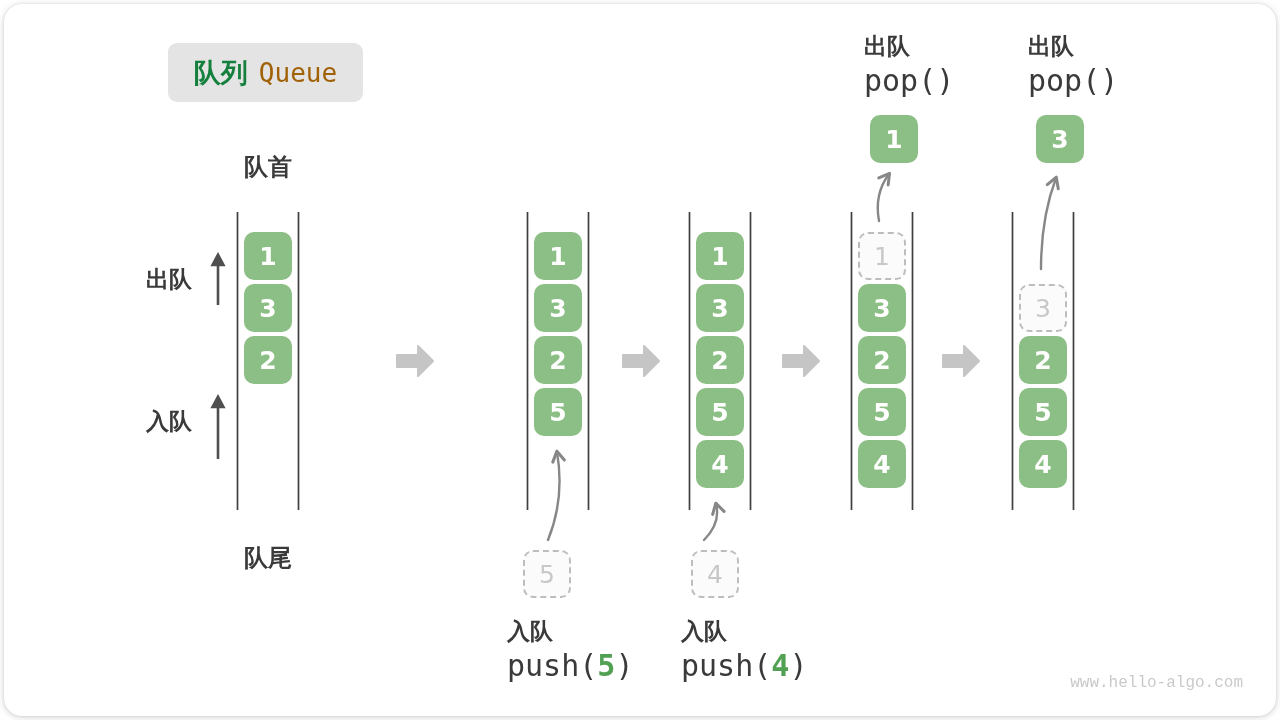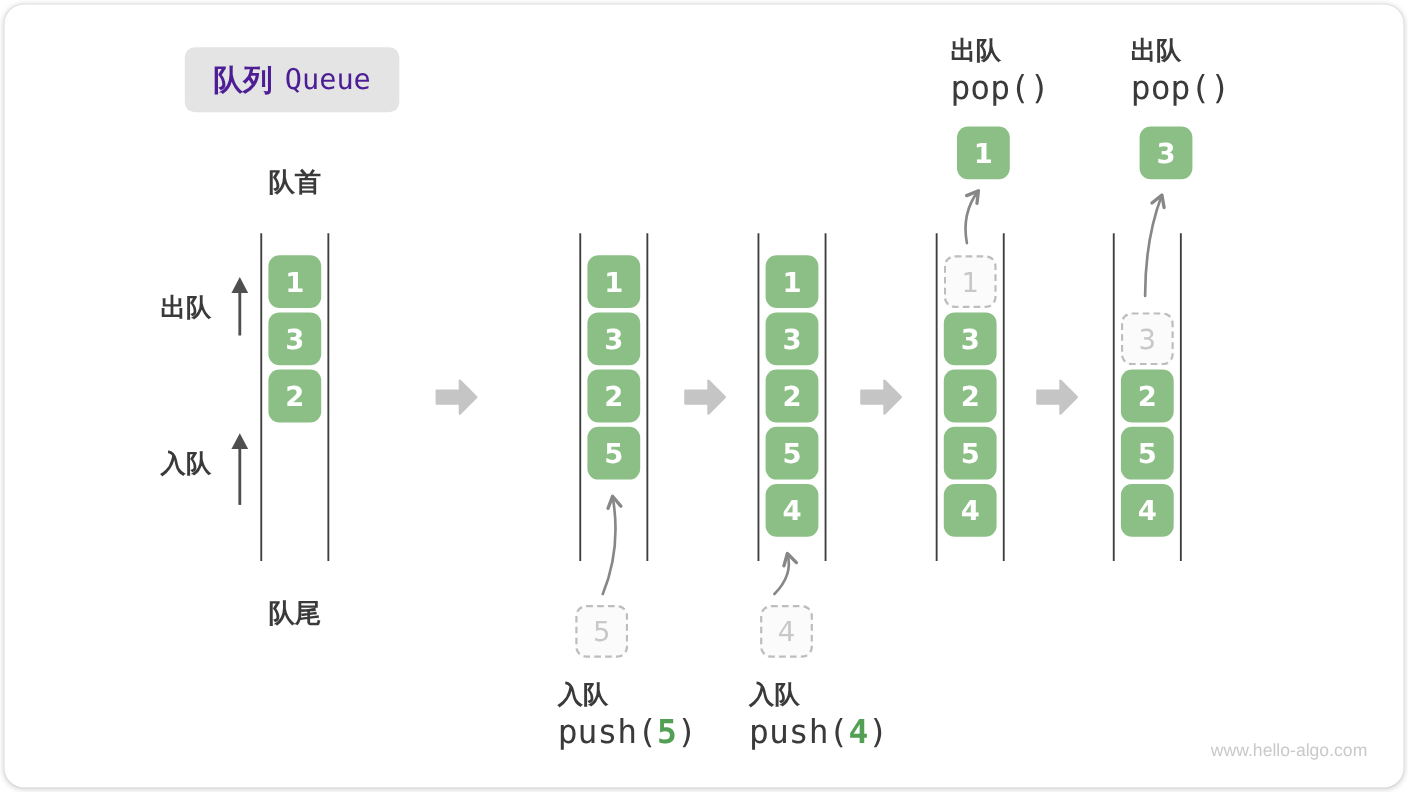--- a/index.html
+++ b/index.html
@@ -13,22 +13,22 @@
     box-shadow:0 1px 6px rgba(0,0,0,0.20), 0 0 2px rgba(0,0,0,0.08);
   }
   .layer{position:absolute;inset:0;}
   svg.overlay{position:absolute;left:0;top:0;}
 
   .title-box{
     position:absolute;left:168px;top:43px;width:195px;height:59px;
     background:#E4E4E4;border-radius:9px;
     display:flex;align-items:center;justify-content:center;gap:11px;
   }
-  .title-zh{font-weight:bold;font-size:27px;color:#4c1d95;}
-  .title-en{font-family:"DejaVu Sans Mono","Liberation Mono",monospace;font-size:26px;color:#4c1d95;}
+  .title-zh{font-weight:bold;font-size:27px;color:#15803d;}
+  .title-en{font-family:"DejaVu Sans Mono","Liberation Mono",monospace;font-size:26px;color:#a16207;}
 
   .cjk-label{
     position:absolute;font-weight:bold;font-size:24px;color:#3A3A3A;line-height:26px;
   }
   .front-label,.rear-label{left:218px;width:100px;text-align:center;}
   .front-label{top:154px;}
   .rear-label{top:545px;}
   .side-label{left:128px;width:64px;text-align:right;font-size:23px;}
   .dequeue-side{top:266px;}
   .enqueue-side{top:408px;}
@@ -51,21 +51,21 @@
     font-family:"DejaVu Sans","Liberation Sans",sans-serif;
     font-weight:bold;font-size:25px;box-sizing:border-box;
   }
   .cell.solid{background:#8CBF85;color:#FFFFFF;}
   .cell.ghost{
     background:#FBFBFB;border:2px dashed #BDBDBD;color:#C8C8C8;font-weight:normal;
   }
 
   .watermark{
     position:absolute;right:37px;top:674px;
-    font-family:Liberation Sans, sans-serif;
+    font-family:Liberation Mono, monospace;
     font-size:16px;color:#C9C9C9;
   }
 </style>
 </head>
 <body>
 
 <div class="card"></div>
 
 <div class="layer">
 

